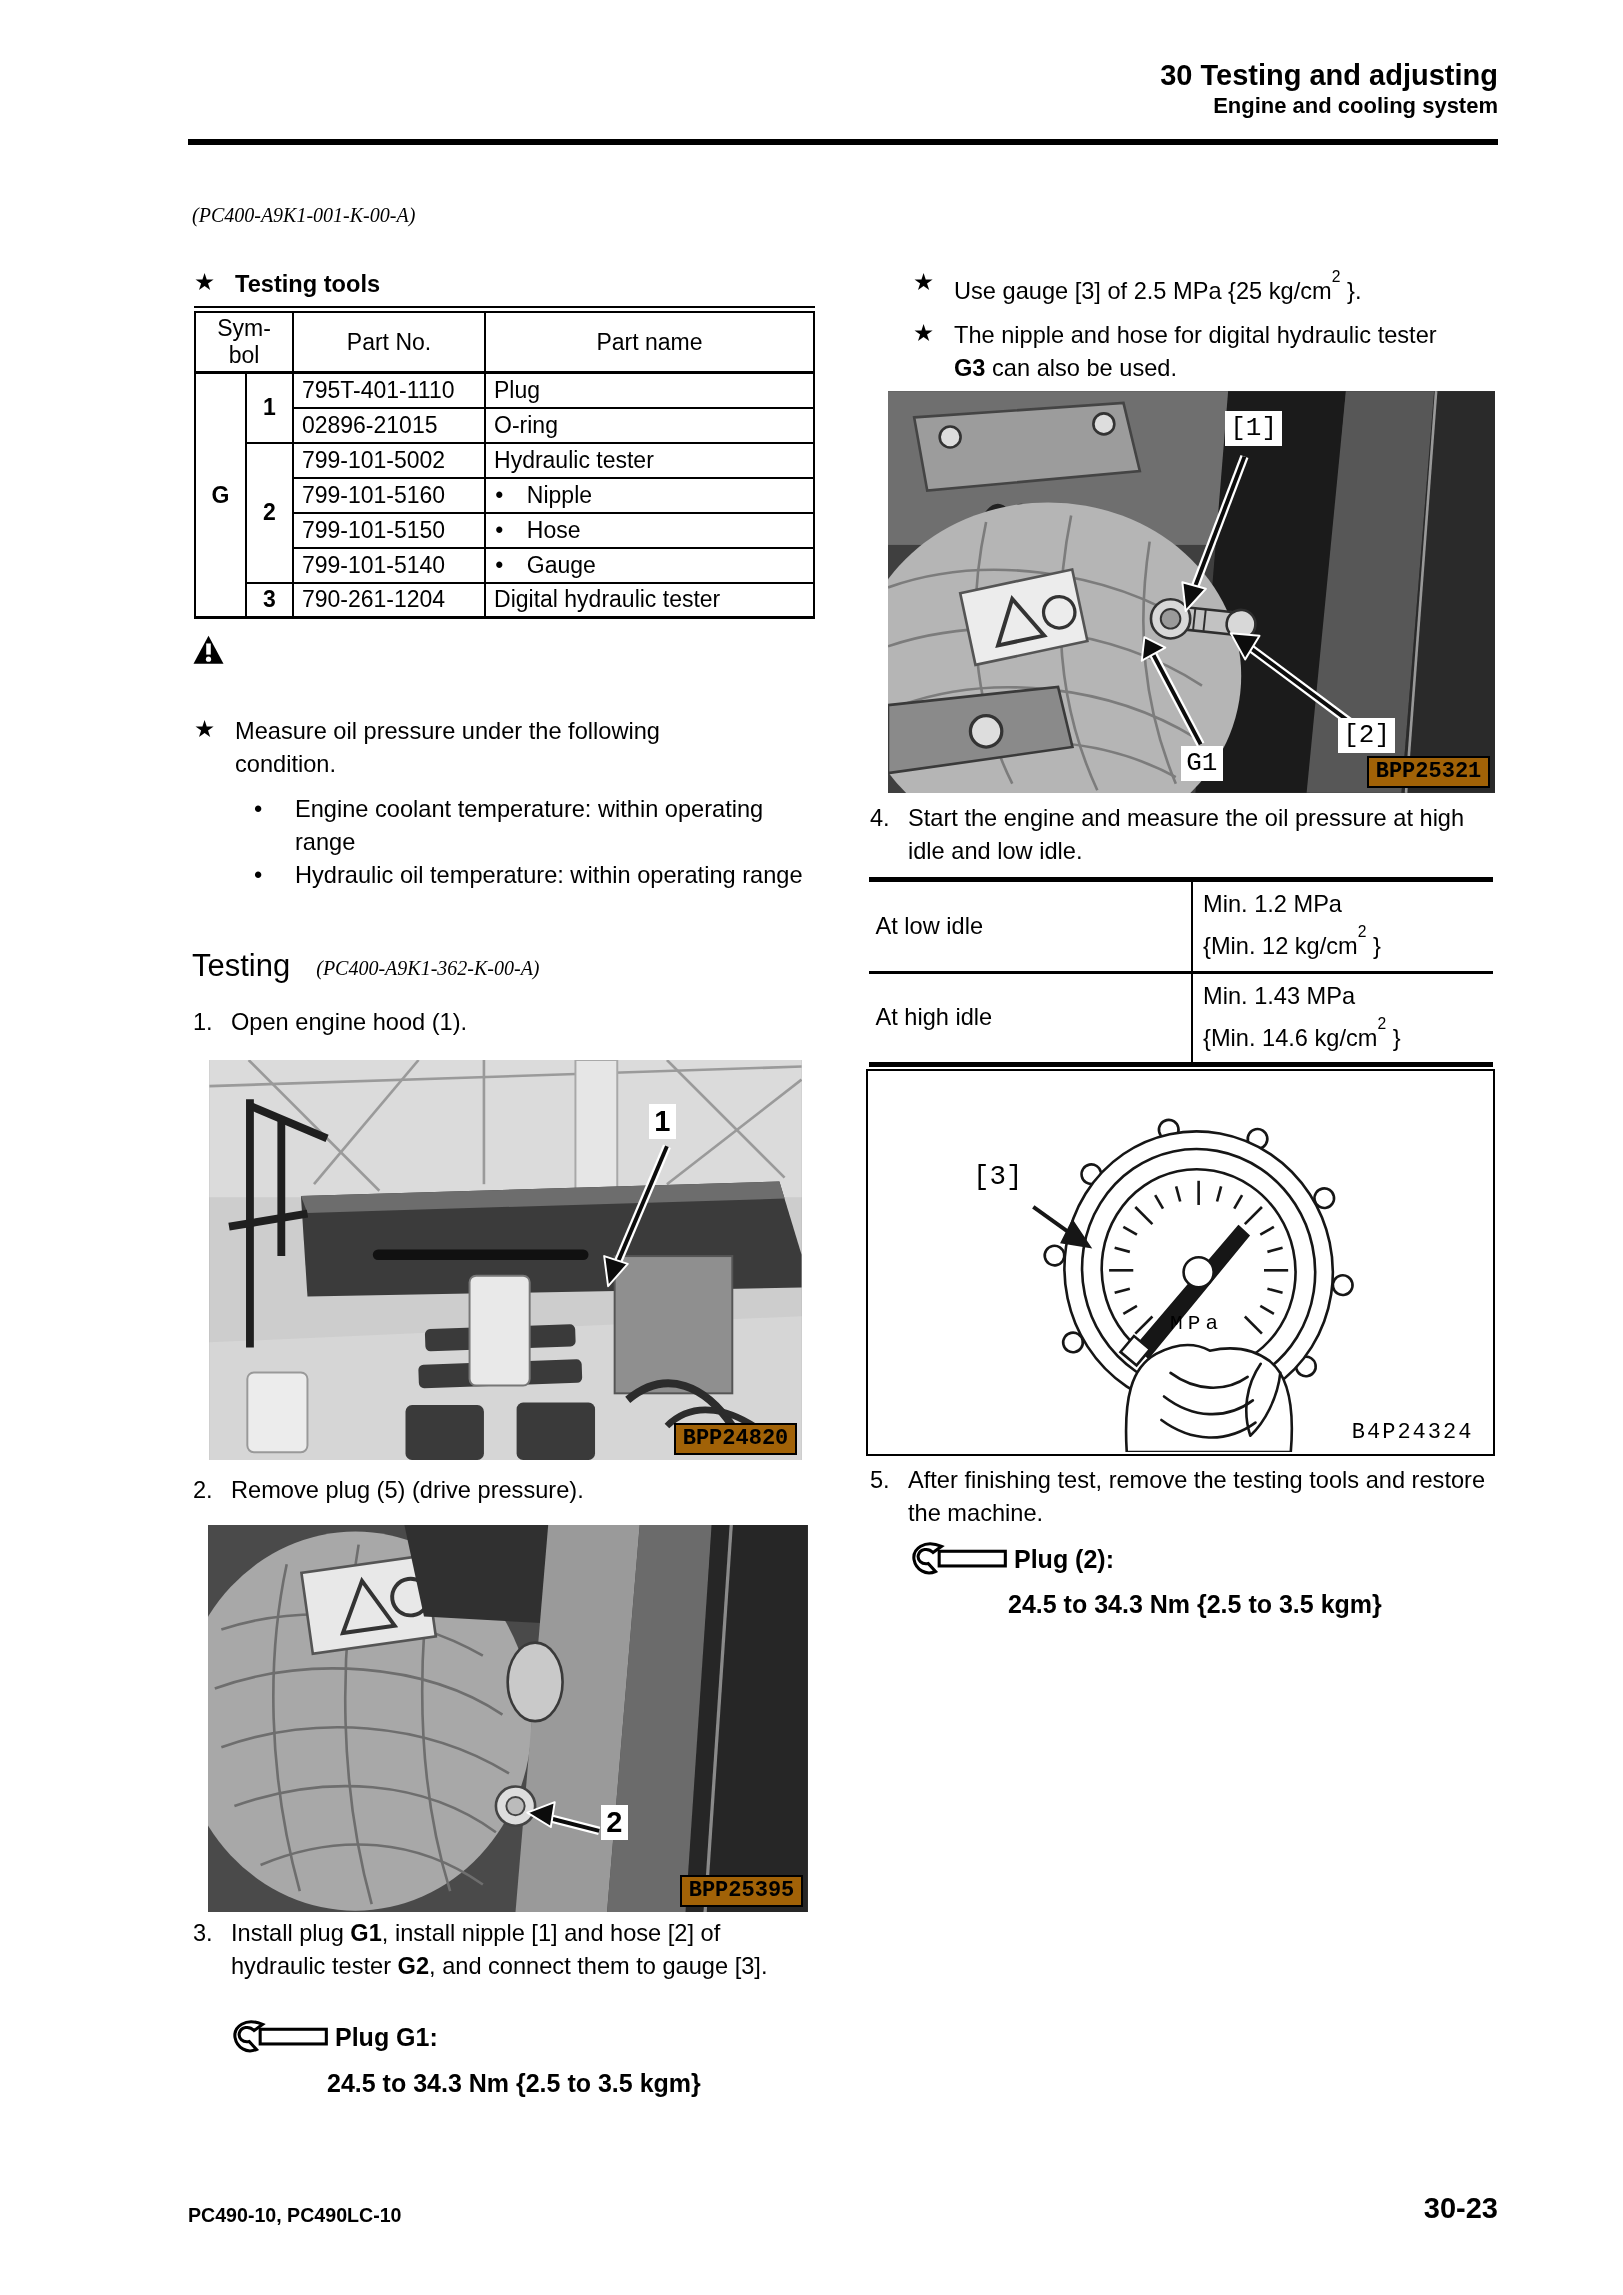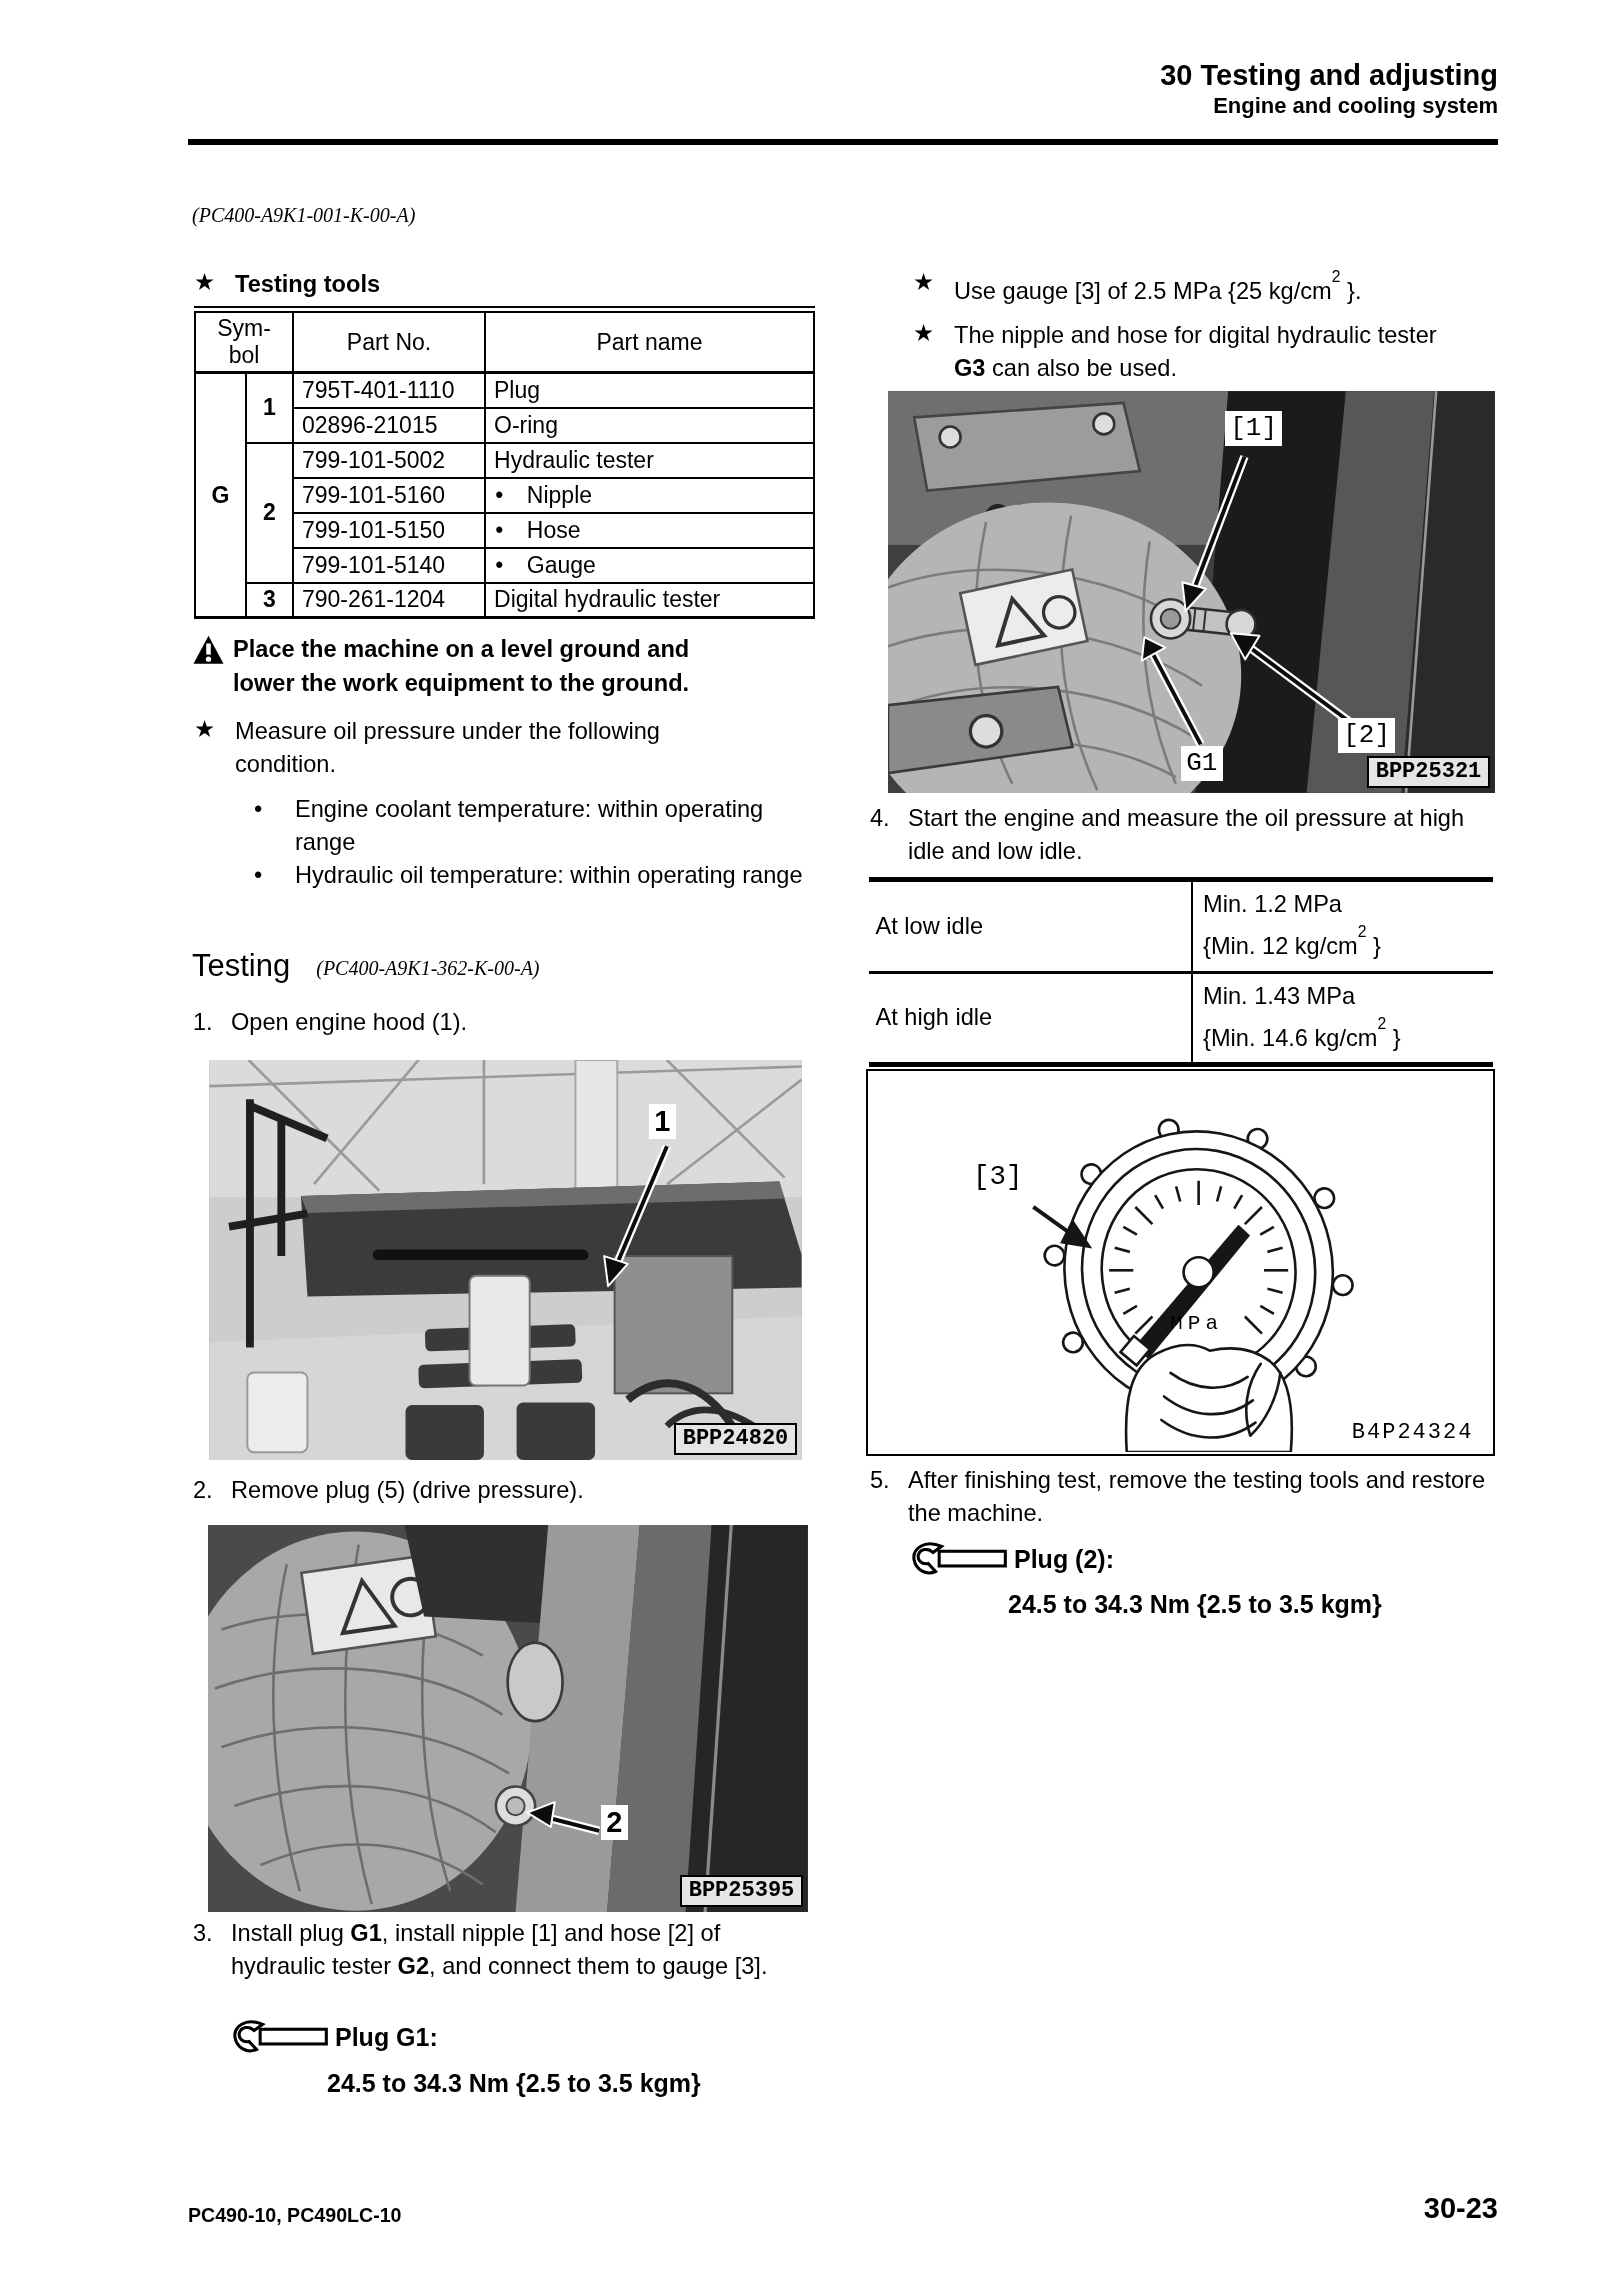--- a/index.html
+++ b/index.html
@@ -45,21 +45,21 @@
   .bn{display:flex;gap:23.6px;padding-left:9.2px;}
 
   
   .warning{position:absolute;left:192px;top:632px;display:flex;width:589px;}
   .warning .wicon{width:41px;flex:none;padding-top:2.6px;}
   .warning .wtext{font-size:23.6px;font-weight:bold;line-height:34px;width:523px;}
 
   
   .photo{position:absolute;overflow:hidden;background:#b9b9b9;}
   .photo svg{position:absolute;left:0;top:0;}
-  .photo-code{position:absolute;right:5.2px;bottom:5.2px;background:#e5e5e5;border:2px solid #000;
+  .photo-code{position:absolute;right:5.2px;bottom:5.2px;background:#a16207;border:2px solid #000;
               padding:0.7px 6.5px 2px 6.5px;font-family:"Liberation Mono",monospace;font-size:22px;font-weight:bold;}
   .callout{position:absolute;background:#fff;padding:0 5.2px;font-family:"Liberation Mono",monospace;
            font-size:26px;line-height:35px;}
   .callout.dark-num{font-family:"Liberation Sans",sans-serif;font-weight:bold;font-size:29px;}
 
   
   .idle-table{position:absolute;left:869px;top:877px;border-collapse:collapse;table-layout:fixed;
               width:624px;font-size:23.6px;border-top:5.2px solid #000;border-bottom:5.2px solid #000;}
   .idle-table td{vertical-align:middle;}
   .idle-table tr+tr td{border-top:3.9px solid #000;}
@@ -170,21 +170,20 @@
     </table>
 
   <div class="warning">
     <span class="wicon">
       <svg width="33" height="30" viewBox="0 0 50 46">
         <path d="M25 1 L48 44 H2 Z" fill="#000"></path>
         <rect x="21.5" y="13" width="7" height="17" fill="#fff"></rect>
         <circle cx="25" cy="37" r="4" fill="#fff"></circle>
       </svg>
     </span>
-    <div class="wtext">Place the machine on a level ground and lower the work equipment to the ground.</div>
   </div>
 
   <div class="abs star-para" style="left:194px;top:715px;">
     <span class="star">★</span>
     <span class="body-text" style="width:491px">Measure oil pressure under the following condition.</span>
   </div>
   <div class="abs" style="left:254px;top:793px;">
     <div class="cond">
       <span class="bullet">•</span>
       <span class="body-text" style="width:523px">Engine coolant temperature: within operating range</span>

